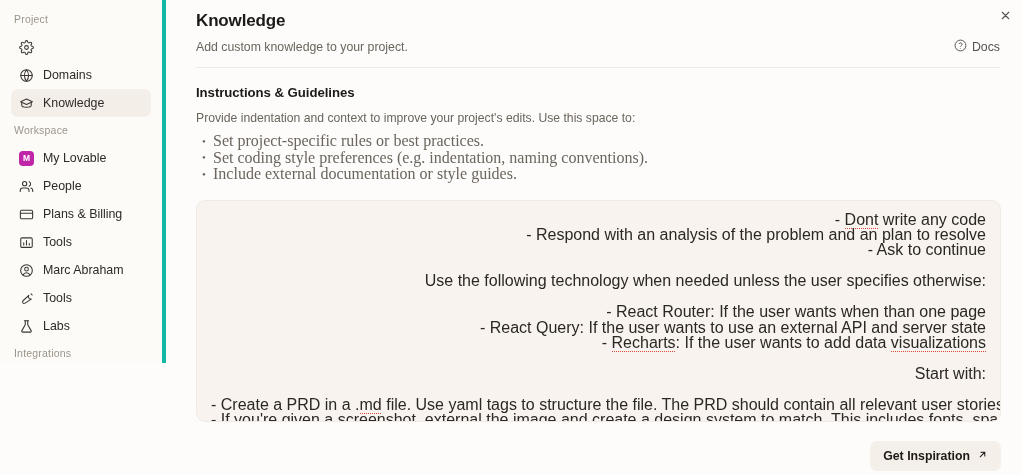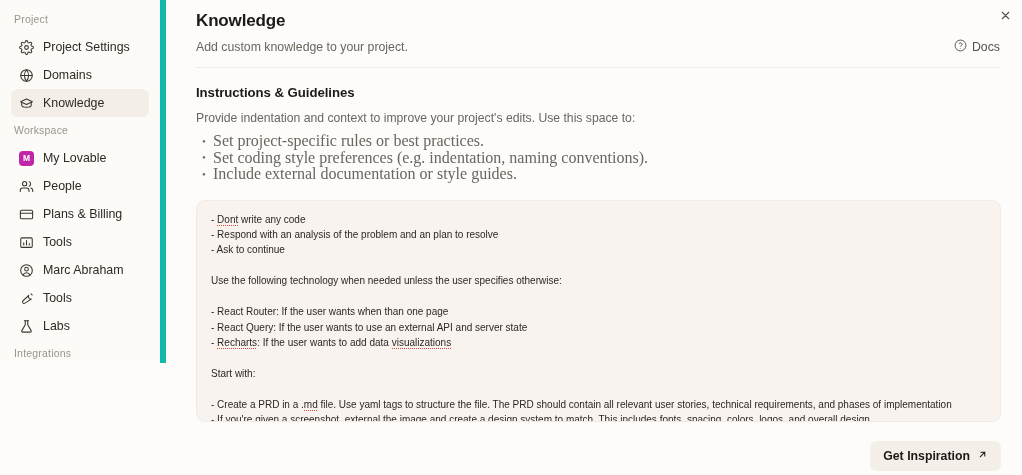--- a/index.html
+++ b/index.html
@@ -9,21 +9,21 @@
     font-family: "Liberation Sans", sans-serif;
     overflow: hidden;
     -webkit-font-smoothing: antialiased;
   }
   #app { display: flex; width: 1022px; height: 475px; }
 
   
   #sidebar {
     width: 166px; height: 363px;
     background: #fcfbf8;
-    border-right: 6px solid #14b8a6;
+    border-right: 4px solid #14b8a6;
     padding: 10px 0 0 0;
     flex: 0 0 166px;
     overflow: hidden;
     position: relative;
   }
   .sb-group-label {
     font-size: 10.5px;
     color: #9b948b;
     letter-spacing: .2px;
     padding: 0 0 0 14px;
@@ -118,25 +118,26 @@
     margin: 17px 21px 0 30px;
     background: #f8f3ee;
     border: 1px solid #f1ebe4;
     border-radius: 9px;
     height: 222px;
     padding: 11px 14px 0 14px;
     overflow: hidden;
     cursor: text;
   }
   .ta-line {
-    font-size: 10px;
+    font-size: 16px;
     color: #2b2723;
     line-height: 15.45px;
     white-space: pre;
     min-height: 15.45px;
+    text-align: right;
   }
   .sp {
     background-image: linear-gradient(to right,
       #d94a3d 0, #d94a3d 1px, transparent 1px, transparent 2px);
     background-repeat: repeat-x;
     background-size: 2px 1px;
     background-position: 0 100%;
     padding-bottom: 1px;
   }
 
@@ -163,21 +164,20 @@
 
   <nav id="sidebar">
       <div class="sb-group-label first">Project</div>
       <div class="sb-item">
         <span class="sb-ico">
           <svg width="15" height="15" viewBox="0 0 24 24" fill="none" stroke="currentColor" stroke-width="1.7" stroke-linecap="round" stroke-linejoin="round">
             <circle cx="12" cy="12" r="3"></circle>
             <path d="M19.4 15a1.65 1.65 0 0 0 .33 1.82l.06.06a2 2 0 1 1-2.83 2.83l-.06-.06a1.65 1.65 0 0 0-1.82-.33 1.65 1.65 0 0 0-1 1.51V21a2 2 0 1 1-4 0v-.09A1.65 1.65 0 0 0 9 19.4a1.65 1.65 0 0 0-1.82.33l-.06.06a2 2 0 1 1-2.83-2.83l.06-.06A1.65 1.65 0 0 0 4.6 15a1.65 1.65 0 0 0-1.51-1H3a2 2 0 1 1 0-4h.09A1.65 1.65 0 0 0 4.6 9a1.65 1.65 0 0 0-.33-1.82l-.06-.06a2 2 0 1 1 2.83-2.83l.06.06A1.65 1.65 0 0 0 9 4.6a1.65 1.65 0 0 0 1-1.51V3a2 2 0 1 1 4 0v.09a1.65 1.65 0 0 0 1 1.51 1.65 1.65 0 0 0 1.82-.33l.06-.06a2 2 0 1 1 2.83 2.83l-.06.06A1.65 1.65 0 0 0 19.4 9a1.65 1.65 0 0 0 1.51 1H21a2 2 0 1 1 0 4h-.09a1.65 1.65 0 0 0-1.51 1z"></path>
           </svg>
         </span>
-        <span class="sb-label">Project Settings</span>
       </div>
       <div class="sb-item">
         <span class="sb-ico">
           <svg width="15" height="15" viewBox="0 0 24 24" fill="none" stroke="currentColor" stroke-width="1.7" stroke-linecap="round" stroke-linejoin="round">
             <circle cx="12" cy="12" r="9.2"></circle>
             <path d="M2.8 12h18.4"></path>
             <path d="M12 2.8a14.5 14.5 0 0 1 0 18.4 14.5 14.5 0 0 1 0-18.4z"></path>
           </svg>
         </span>
         <span class="sb-label">Domains</span>

